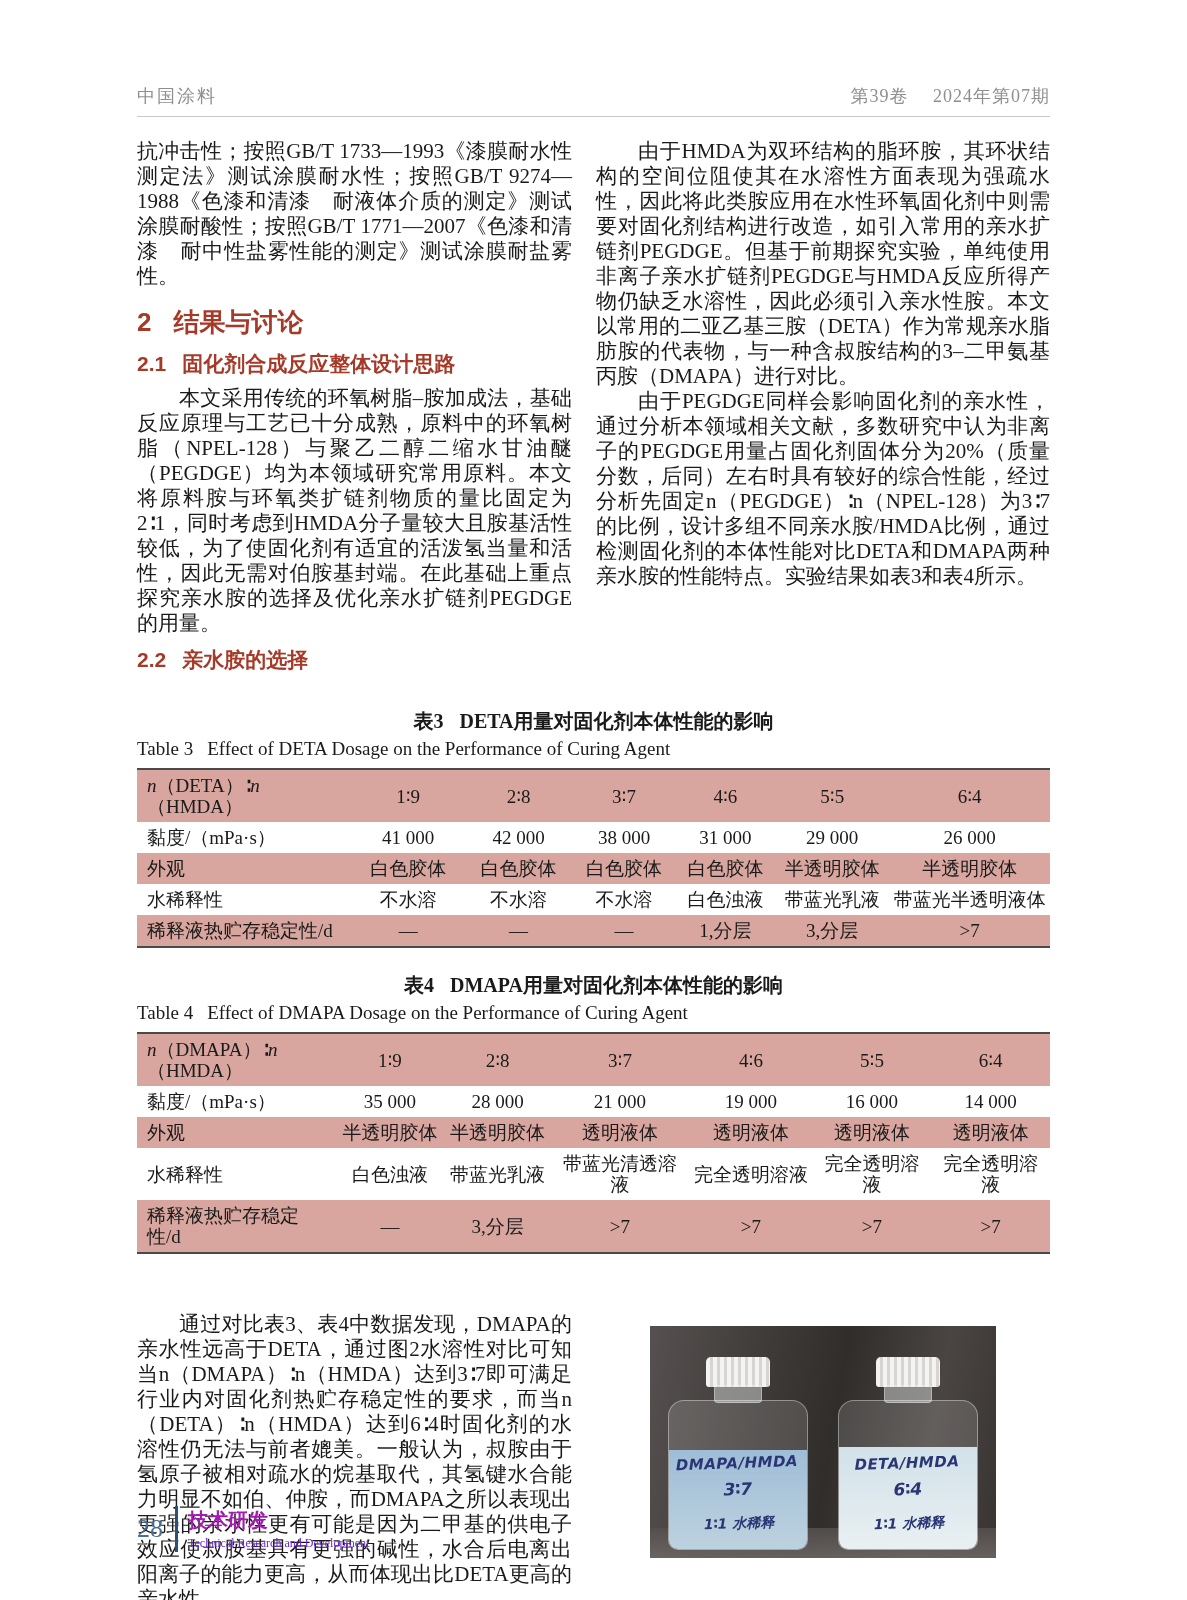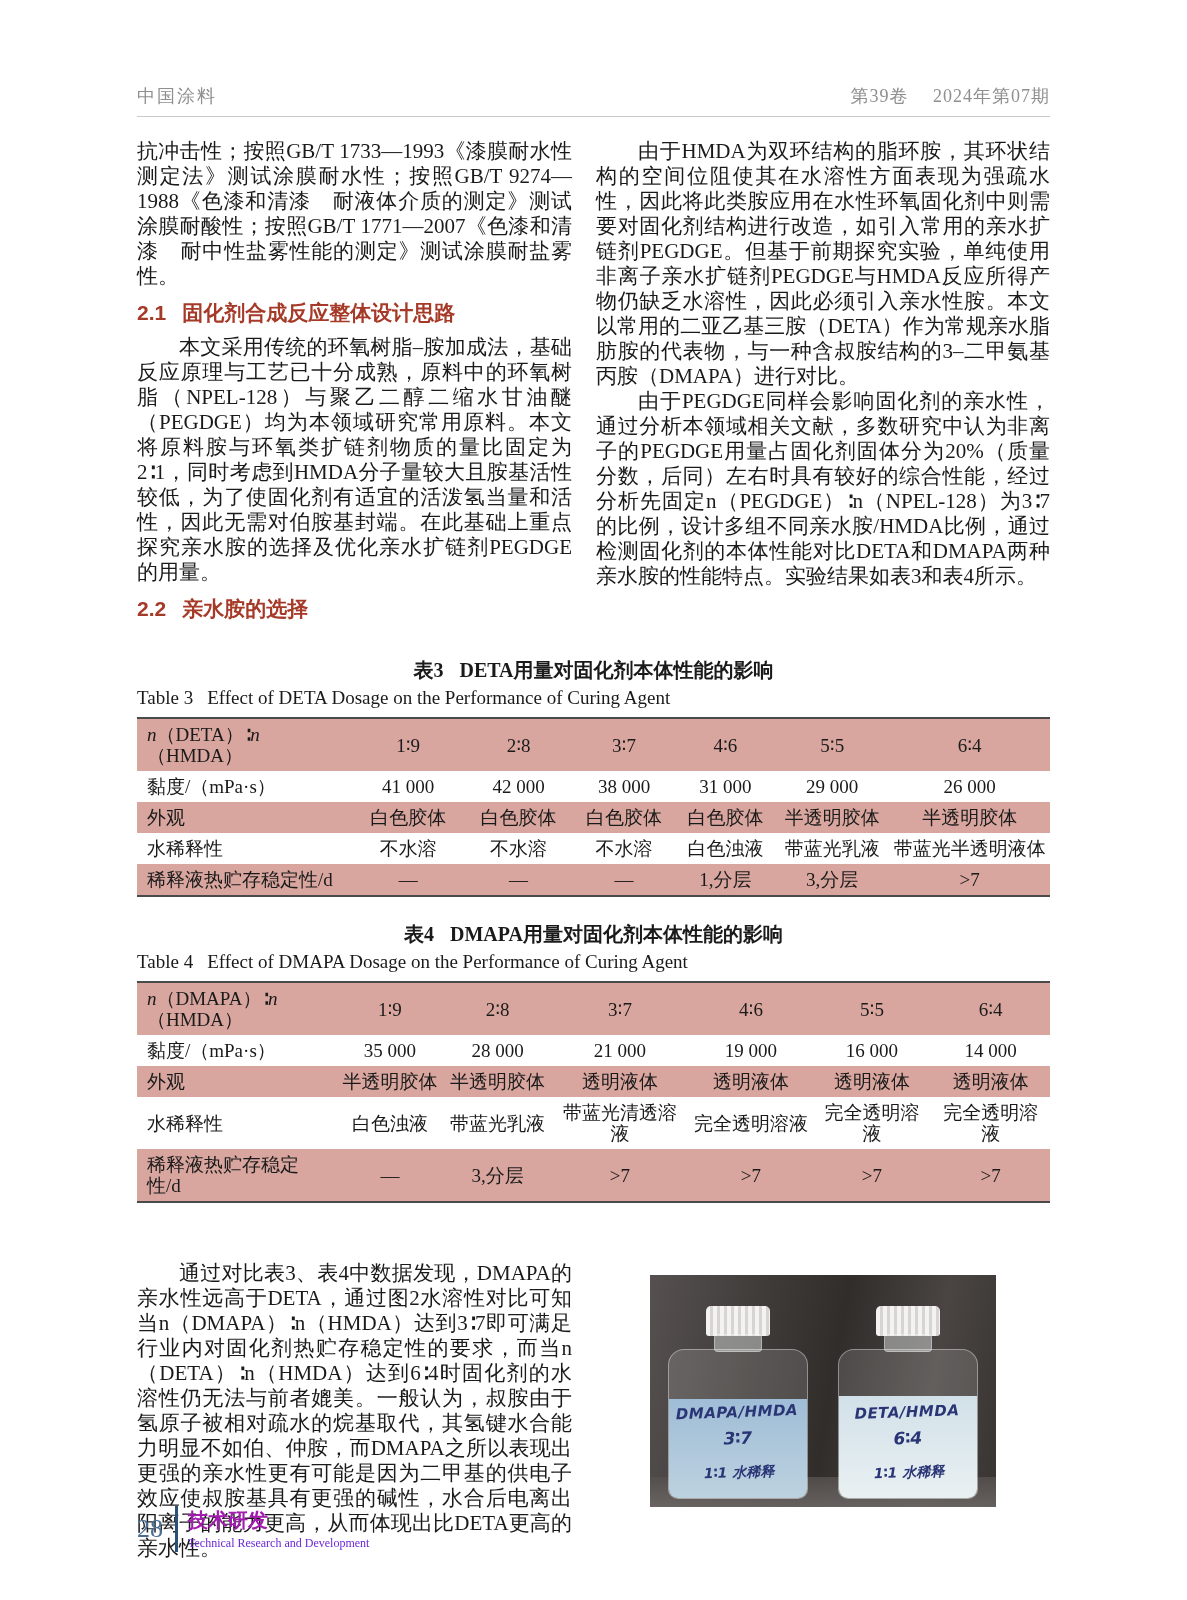--- a/index.html
+++ b/index.html
@@ -78,20 +78,23 @@
     <div class="right">
       <span>第39卷</span>
       <span>2024年第07期</span>
     </div>
   </div>
   <div class="hdr-rule"></div>
 
   <div class="cols top">
     <div class="col-l">
       <p class="body">抗冲击性；按照GB/T 1733—1993《漆膜耐水性测定法》测试涂膜耐水性；按照GB/T 9274—1988《色漆和清漆　耐液体介质的测定》测试涂膜耐酸性；按照GB/T 1771—2007《色漆和清漆　耐中性盐雾性能的测定》测试涂膜耐盐雾性。</p>
+      <h2 class="sec">
+        <span class="num">2</span><span>结果与讨论</span>
+      </h2>
       <h3 class="sub">
         <span class="num">2.1</span><span>固化剂合成反应整体设计思路</span>
       </h3>
       <p class="body indent">本文采用传统的环氧树脂–胺加成法，基础反应原理与工艺已十分成熟，原料中的环氧树脂（NPEL-128）与聚乙二醇二缩水甘油醚（PEGDGE）均为本领域研究常用原料。本文将原料胺与环氧类扩链剂物质的量比固定为2∶1，同时考虑到HMDA分子量较大且胺基活性较低，为了使固化剂有适宜的活泼氢当量和活性，因此无需对伯胺基封端。在此基础上重点探究亲水胺的选择及优化亲水扩链剂PEGDGE的用量。</p>
       <h3 class="sub">
         <span class="num">2.2</span><span>亲水胺的选择</span>
       </h3>
     </div>
     <div class="col-r">
       <p class="body indent">由于HMDA为双环结构的脂环胺，其环状结构的空间位阻使其在水溶性方面表现为强疏水性，因此将此类胺应用在水性环氧固化剂中则需要对固化剂结构进行改造，如引入常用的亲水扩链剂PEGDGE。但基于前期探究实验，单纯使用非离子亲水扩链剂PEGDGE与HMDA反应所得产物仍缺乏水溶性，因此必须引入亲水性胺。本文以常用的二亚乙基三胺（DETA）作为常规亲水脂肪胺的代表物，与一种含叔胺结构的3–二甲氨基丙胺（DMAPA）进行对比。</p>

